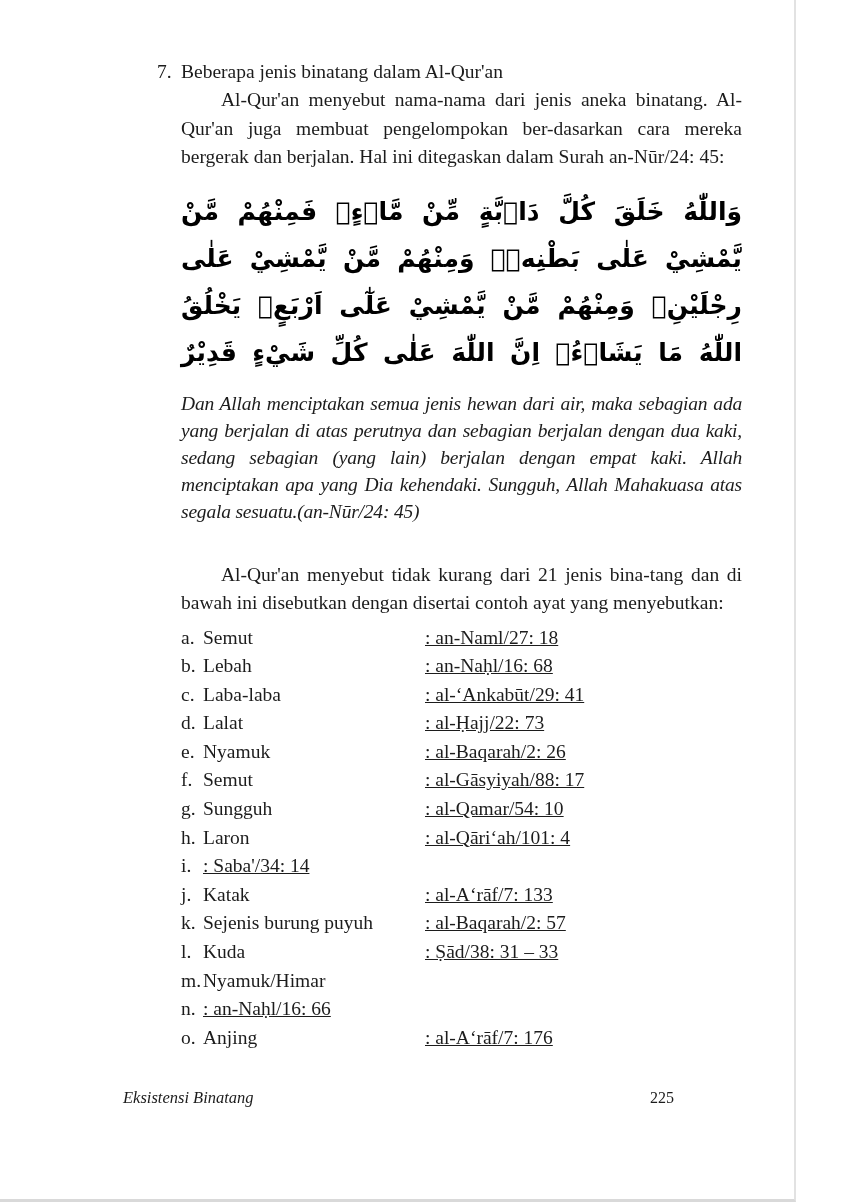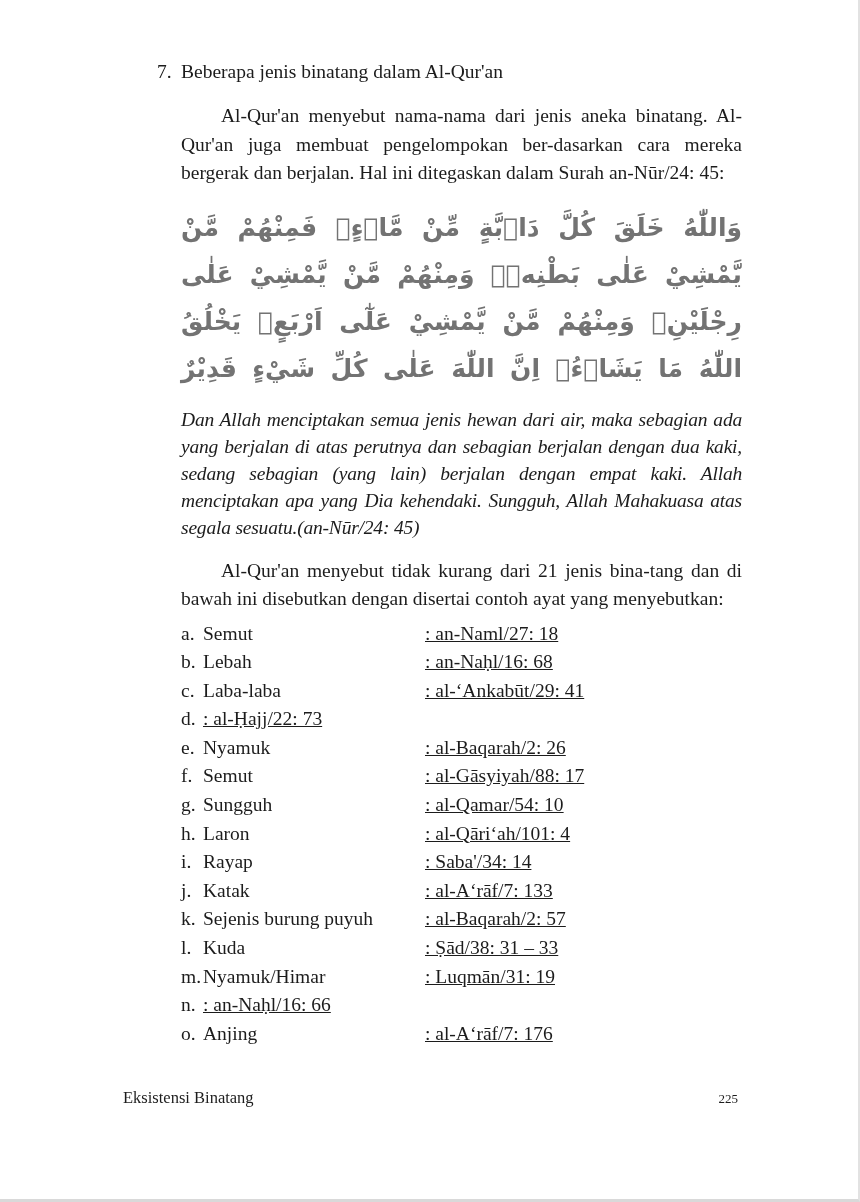--- a/index.html
+++ b/index.html
@@ -2,21 +2,21 @@
 <html><head>
 <meta charset="utf-8">
 <style>
   html, body {
     margin: 0;
     padding: 0;
     background: #ffffff;
   }
   .page {
     position: relative;
-    width: 860px;
+    width: 796px;
     height: 1202px;
     background: #ffffff;
     font-family: "Liberation Serif", "DejaVu Serif", serif;
     color: #1c1c1c;
     box-sizing: border-box;
     border-right: 2px solid #e2e2e2;
     border-bottom: 3px solid #d9d9d9;
     overflow: hidden;
   }
   .content {
@@ -35,34 +35,33 @@
     width: 24px;
   }
   .para {
     font-size: 19.5px;
     line-height: 28.5px;
     text-align: justify;
     margin: 0;
   }
   .para.indent {
     text-indent: 40px;
-    margin-top: 16px;
   }
   .para2 {
     margin-top: 36px;
   }
   .arabic {
     direction: rtl;
     font-family: "DejaVu Sans", sans-serif;
     font-weight: bold;
     font-size: 25px;
     line-height: 47px;
     margin-top: 16px;
     margin-bottom: 14px;
-    color: #737373;
+    color: #000000;
   }
   .arabic-line {
     text-align: justify;
     text-align-last: justify;
     white-space: normal;
   }
   .translation {
     font-style: italic;
     font-size: 19.5px;
     line-height: 27px;
@@ -85,24 +84,25 @@
   .footer {
     position: absolute;
     left: 123px;
     right: 120px;
     top: 1088px;
     display: flex;
     justify-content: space-between;
     align-items: baseline;
   }
   .footer-title {
+    font-style: italic;
     font-size: 16.5px;
   }
   .footer-page {
-    font-size: 13px;
+    font-size: 16px;
   }
 </style>
 </head>
 <body>
 
 <div class="page">
   <div class="content">
 
     <div class="heading">
       <span class="h-num">7.</span><span>Beberapa jenis binatang dalam Al-Qur'an</span>
@@ -130,20 +130,21 @@
         <span class="col-name">Lebah</span>
         <span class="col-ref">: an-Naḥl/16: 68</span>
       </div>
       <div class="row">
         <span class="col-letter">c.</span>
         <span class="col-name">Laba-laba</span>
         <span class="col-ref">: al-‘Ankabūt/29: 41</span>
       </div>
       <div class="row">
         <span class="col-letter">d.</span>
+        <span class="col-name">Lalat</span>
         <span class="col-ref">: al-Ḥajj/22: 73</span>
       </div>
       <div class="row">
         <span class="col-letter">e.</span>
         <span class="col-name">Nyamuk</span>
         <span class="col-ref">: al-Baqarah/2: 26</span>
       </div>
       <div class="row">
         <span class="col-letter">f.</span>
         <span class="col-name">Semut</span>
@@ -154,42 +155,40 @@
         <span class="col-name">Sungguh</span>
         <span class="col-ref">: al-Qamar/54: 10</span>
       </div>
       <div class="row">
         <span class="col-letter">h.</span>
         <span class="col-name">Laron</span>
         <span class="col-ref">: al-Qāri‘ah/101: 4</span>
       </div>
       <div class="row">
         <span class="col-letter">i.</span>
-        <span class="col-name">Rayap</span>
         <span class="col-ref">: Saba'/34: 14</span>
       </div>
       <div class="row">
         <span class="col-letter">j.</span>
         <span class="col-name">Katak</span>
         <span class="col-ref">: al-A‘rāf/7: 133</span>
       </div>
       <div class="row">
         <span class="col-letter">k.</span>
         <span class="col-name">Sejenis burung puyuh</span>
         <span class="col-ref">: al-Baqarah/2: 57</span>
       </div>
       <div class="row">
         <span class="col-letter">l.</span>
         <span class="col-name">Kuda</span>
         <span class="col-ref">: Ṣād/38: 31 – 33</span>
       </div>
       <div class="row">
         <span class="col-letter">m.</span>
         <span class="col-name">Nyamuk/Himar</span>
-        <span class="col-ref">: Luqmān/31: 19</span>
       </div>
       <div class="row">
         <span class="col-letter">n.</span>
         <span class="col-ref">: an-Naḥl/16: 66</span>
       </div>
       <div class="row">
         <span class="col-letter">o.</span>
         <span class="col-name">Anjing</span>
         <span class="col-ref">: al-A‘rāf/7: 176</span>
       </div>

